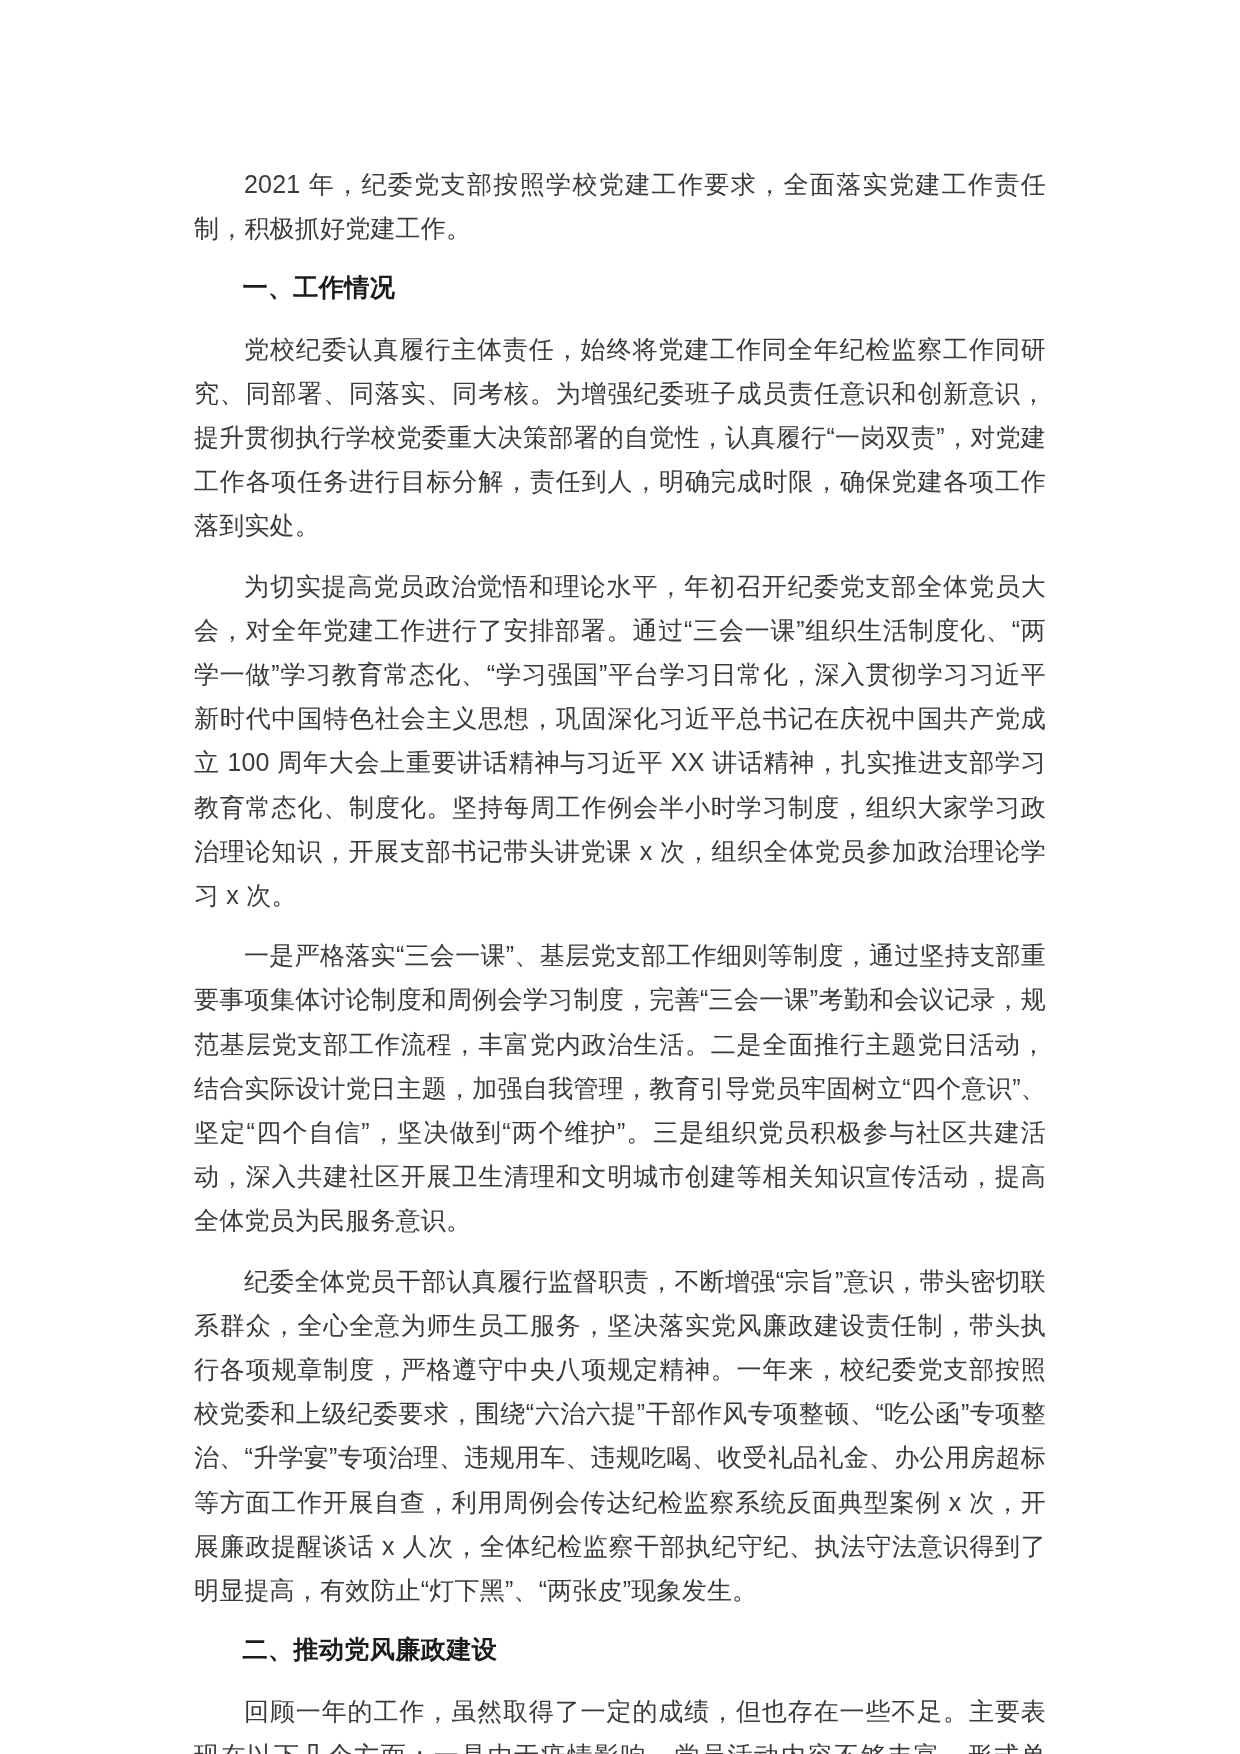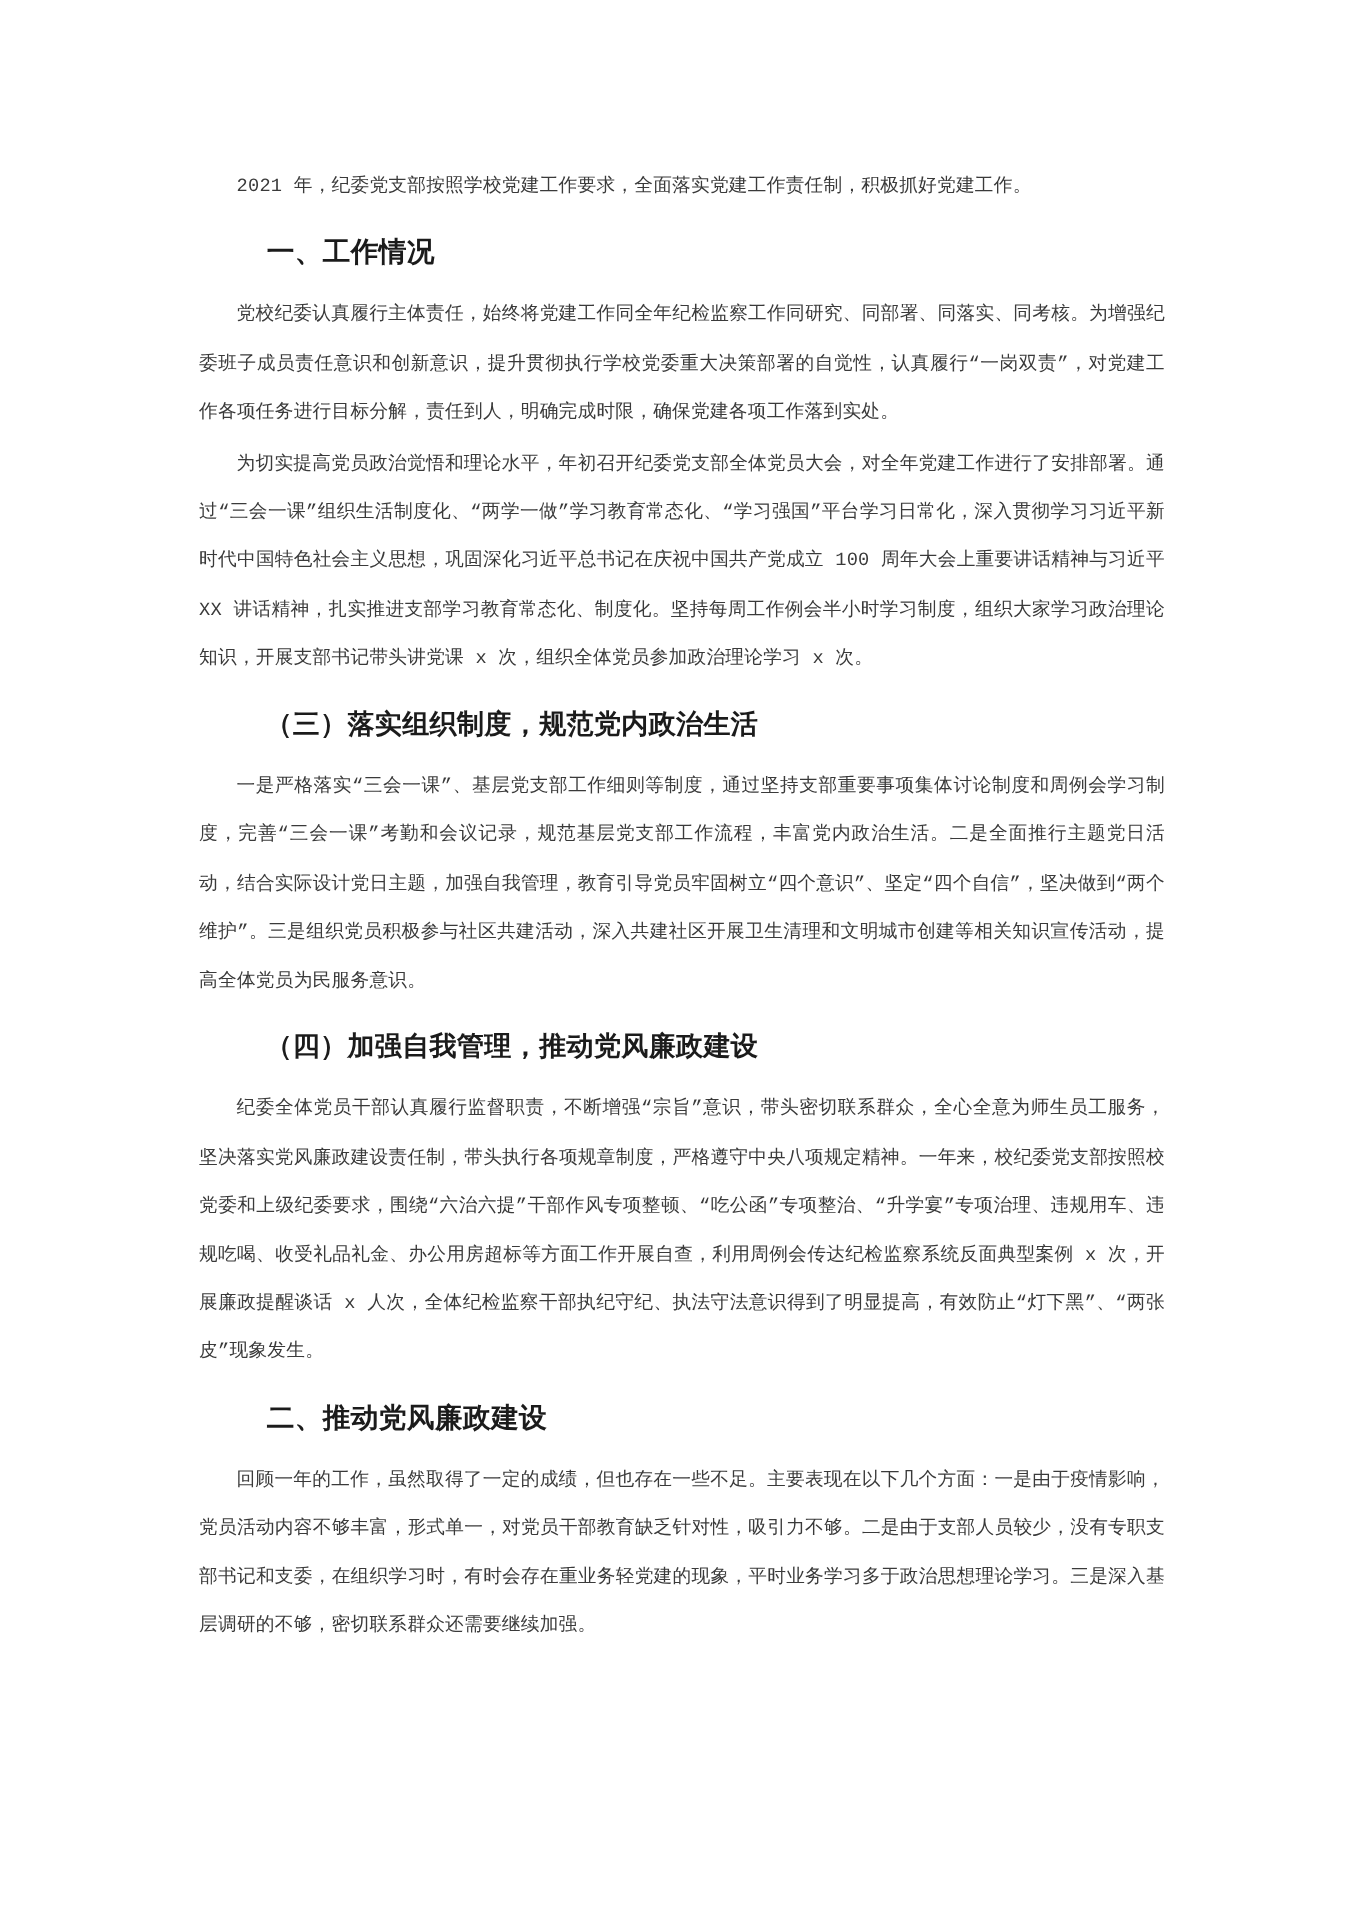--- a/index.html
+++ b/index.html
@@ -20,27 +20,27 @@
     height: 1754px;
     background: #ffffff;
     box-sizing: border-box;
     padding: 146px 178px 0 178px;
   }
   #doc {
     width: 884px;
   }
   
   .para {
-    font-family: Liberation Mono, monospace;
-    font-size: 17px;
+    font-family: Liberation Sans, sans-serif;
+    font-size: 25px;
     line-height: 44.2px;
     text-align: justify;
     text-justify: inter-ideograph;
     text-indent: 2em;
-    margin: 3px;
+    margin: 16px;
     color: #3a3a3a;
     letter-spacing: 0.2px;
     font-weight: 400;
   }
   
   .heading {
     font-family: "DejaVu Sans", "Liberation Sans", sans-serif;
     font-size: 25.2px;
     line-height: 44.2px;
     font-weight: bold;
@@ -62,25 +62,23 @@
     <p class="para">2021 年，纪委党支部按照学校党建工作要求，全面落实党建工作责任制，积极抓好党建工作。</p>
 
     <p class="heading lvl1">一、工作情况</p>
 
 
     <p class="para">党校纪委认真履行主体责任，始终将党建工作同全年纪检监察工作同研究、同部署、同落实、同考核。为增强纪委班子成员责任意识和创新意识，提升贯彻执行学校党委重大决策部署的自觉性，认真履行“一岗双责”，对党建工作各项任务进行目标分解，责任到人，明确完成时限，确保党建各项工作落到实处。</p>
 
 
     <p class="para">为切实提高党员政治觉悟和理论水平，年初召开纪委党支部全体党员大会，对全年党建工作进行了安排部署。通过“三会一课”组织生活制度化、“两学一做”学习教育常态化、“学习强国”平台学习日常化，深入贯彻学习习近平新时代中国特色社会主义思想，巩固深化习近平总书记在庆祝中国共产党成立 100 周年大会上重要讲话精神与习近平 XX 讲话精神，扎实推进支部学习教育常态化、制度化。坚持每周工作例会半小时学习制度，组织大家学习政治理论知识，开展支部书记带头讲党课 x 次，组织全体党员参加政治理论学习 x 次。</p>
 
-    <p class="heading lvl2">（三）落实组织制度，规范党内政治生活</p>
 
     <p class="para">一是严格落实“三会一课”、基层党支部工作细则等制度，通过坚持支部重要事项集体讨论制度和周例会学习制度，完善“三会一课”考勤和会议记录，规范基层党支部工作流程，丰富党内政治生活。二是全面推行主题党日活动，结合实际设计党日主题，加强自我管理，教育引导党员牢固树立“四个意识”、坚定“四个自信”，坚决做到“两个维护”。三是组织党员积极参与社区共建活动，深入共建社区开展卫生清理和文明城市创建等相关知识宣传活动，提高全体党员为民服务意识。</p>
 
-    <p class="heading lvl2">（四）加强自我管理，推动党风廉政建设</p>
 
     <p class="para">纪委全体党员干部认真履行监督职责，不断增强“宗旨”意识，带头密切联系群众，全心全意为师生员工服务，坚决落实党风廉政建设责任制，带头执行各项规章制度，严格遵守中央八项规定精神。一年来，校纪委党支部按照校党委和上级纪委要求，围绕“六治六提”干部作风专项整顿、“吃公函”专项整治、“升学宴”专项治理、违规用车、违规吃喝、收受礼品礼金、办公用房超标等方面工作开展自查，利用周例会传达纪检监察系统反面典型案例 x 次，开展廉政提醒谈话 x 人次，全体纪检监察干部执纪守纪、执法守法意识得到了明显提高，有效防止“灯下黑”、“两张皮”现象发生。</p>
 
     <p class="heading lvl1">二、推动党风廉政建设</p>
 
     <p class="para">回顾一年的工作，虽然取得了一定的成绩，但也存在一些不足。主要表现在以下几个方面：一是由于疫情影响，党员活动内容不够丰富，形式单一，对党员干部教育缺乏针对性，吸引力不够。二是由于支部人员较少，没有专职支部书记和支委，在组织学习时，有时会存在重业务轻党建的现象，平时业务学习多于政治思想理论学习。三是深入基层调研的不够，密切联系群众还需要继续加强。</p>
 
   </div>
 </div>
 

